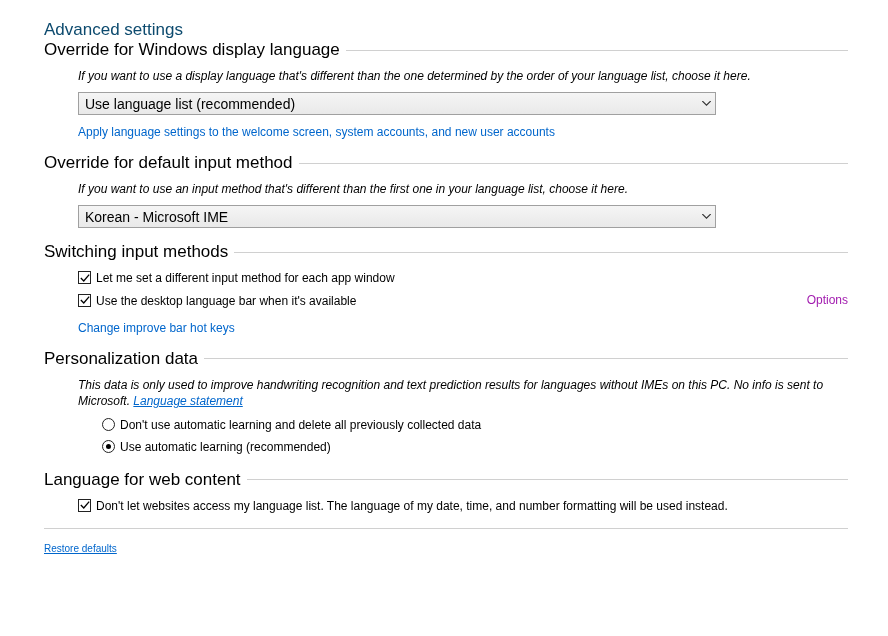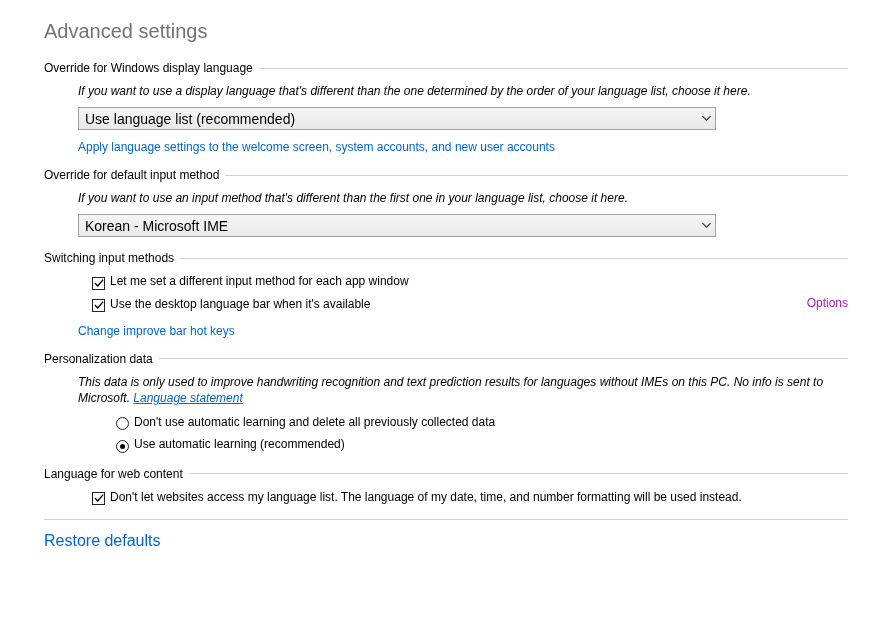--- a/index.html
+++ b/index.html
@@ -9,36 +9,35 @@
     }
     body {
       font-family: "Segoe UI", Tahoma, sans-serif;
       font-size: 12px;
       color: #000;
       background: #fff;
       width: 888px;
       padding: 20px 40px 20px 44px;
     }
     .page-title {
-      color: #737373;
-      font-size: 20px;
+      color: #0c4a6e;
+      font-size: 17px;
       font-weight: 400;
-      margin-bottom: 18px;
     }
     .group {
       margin-bottom: 14px;
     }
     .group-header {
       display: flex;
       align-items: center;
       margin-bottom: 8px;
     }
     .group-label {
       color: #000;
-      font-size: 12px;
+      font-size: 17px;
       white-space: nowrap;
       padding-right: 6px;
     }
     .group-line {
       flex: 1;
       height: 1px;
       background: #d0d0d0;
     }
     .group-body {
       padding-left: 34px;
@@ -80,23 +79,22 @@
       display: flex;
       align-items: center;
       justify-content: center;
     }
     .select-arrow svg {
       width: 9px;
       height: 5px;
     }
     .checkbox-row, .radio-row {
       display: flex;
-      align-items: flex-end;
+      align-items: flex-start;
       margin-bottom: 6px;
-      margin-left: 14px;
     }
     .checkbox-box {
       width: 13px;
       height: 13px;
       border: 1px solid #222;
       background: #fff;
       margin-right: 5px;
       display: flex;
       align-items: center;
       justify-content: center;
@@ -151,21 +149,22 @@
       margin-top: 6px;
     }
     .sep-line {
       height: 1px;
       background: #d0d0d0;
       margin: 14px 0 12px 0;
     }
     .restore {
       color: #0066cc;
       cursor: pointer;
-      font-size: 16px;
+      font-size: 10px;
+      text-decoration: underline;
     }
     .spacer-sm { height: 6px; }
   </style>
 </head>
 <body>
 
 
 
 <h1 class="page-title">Advanced settings</h1>
 

